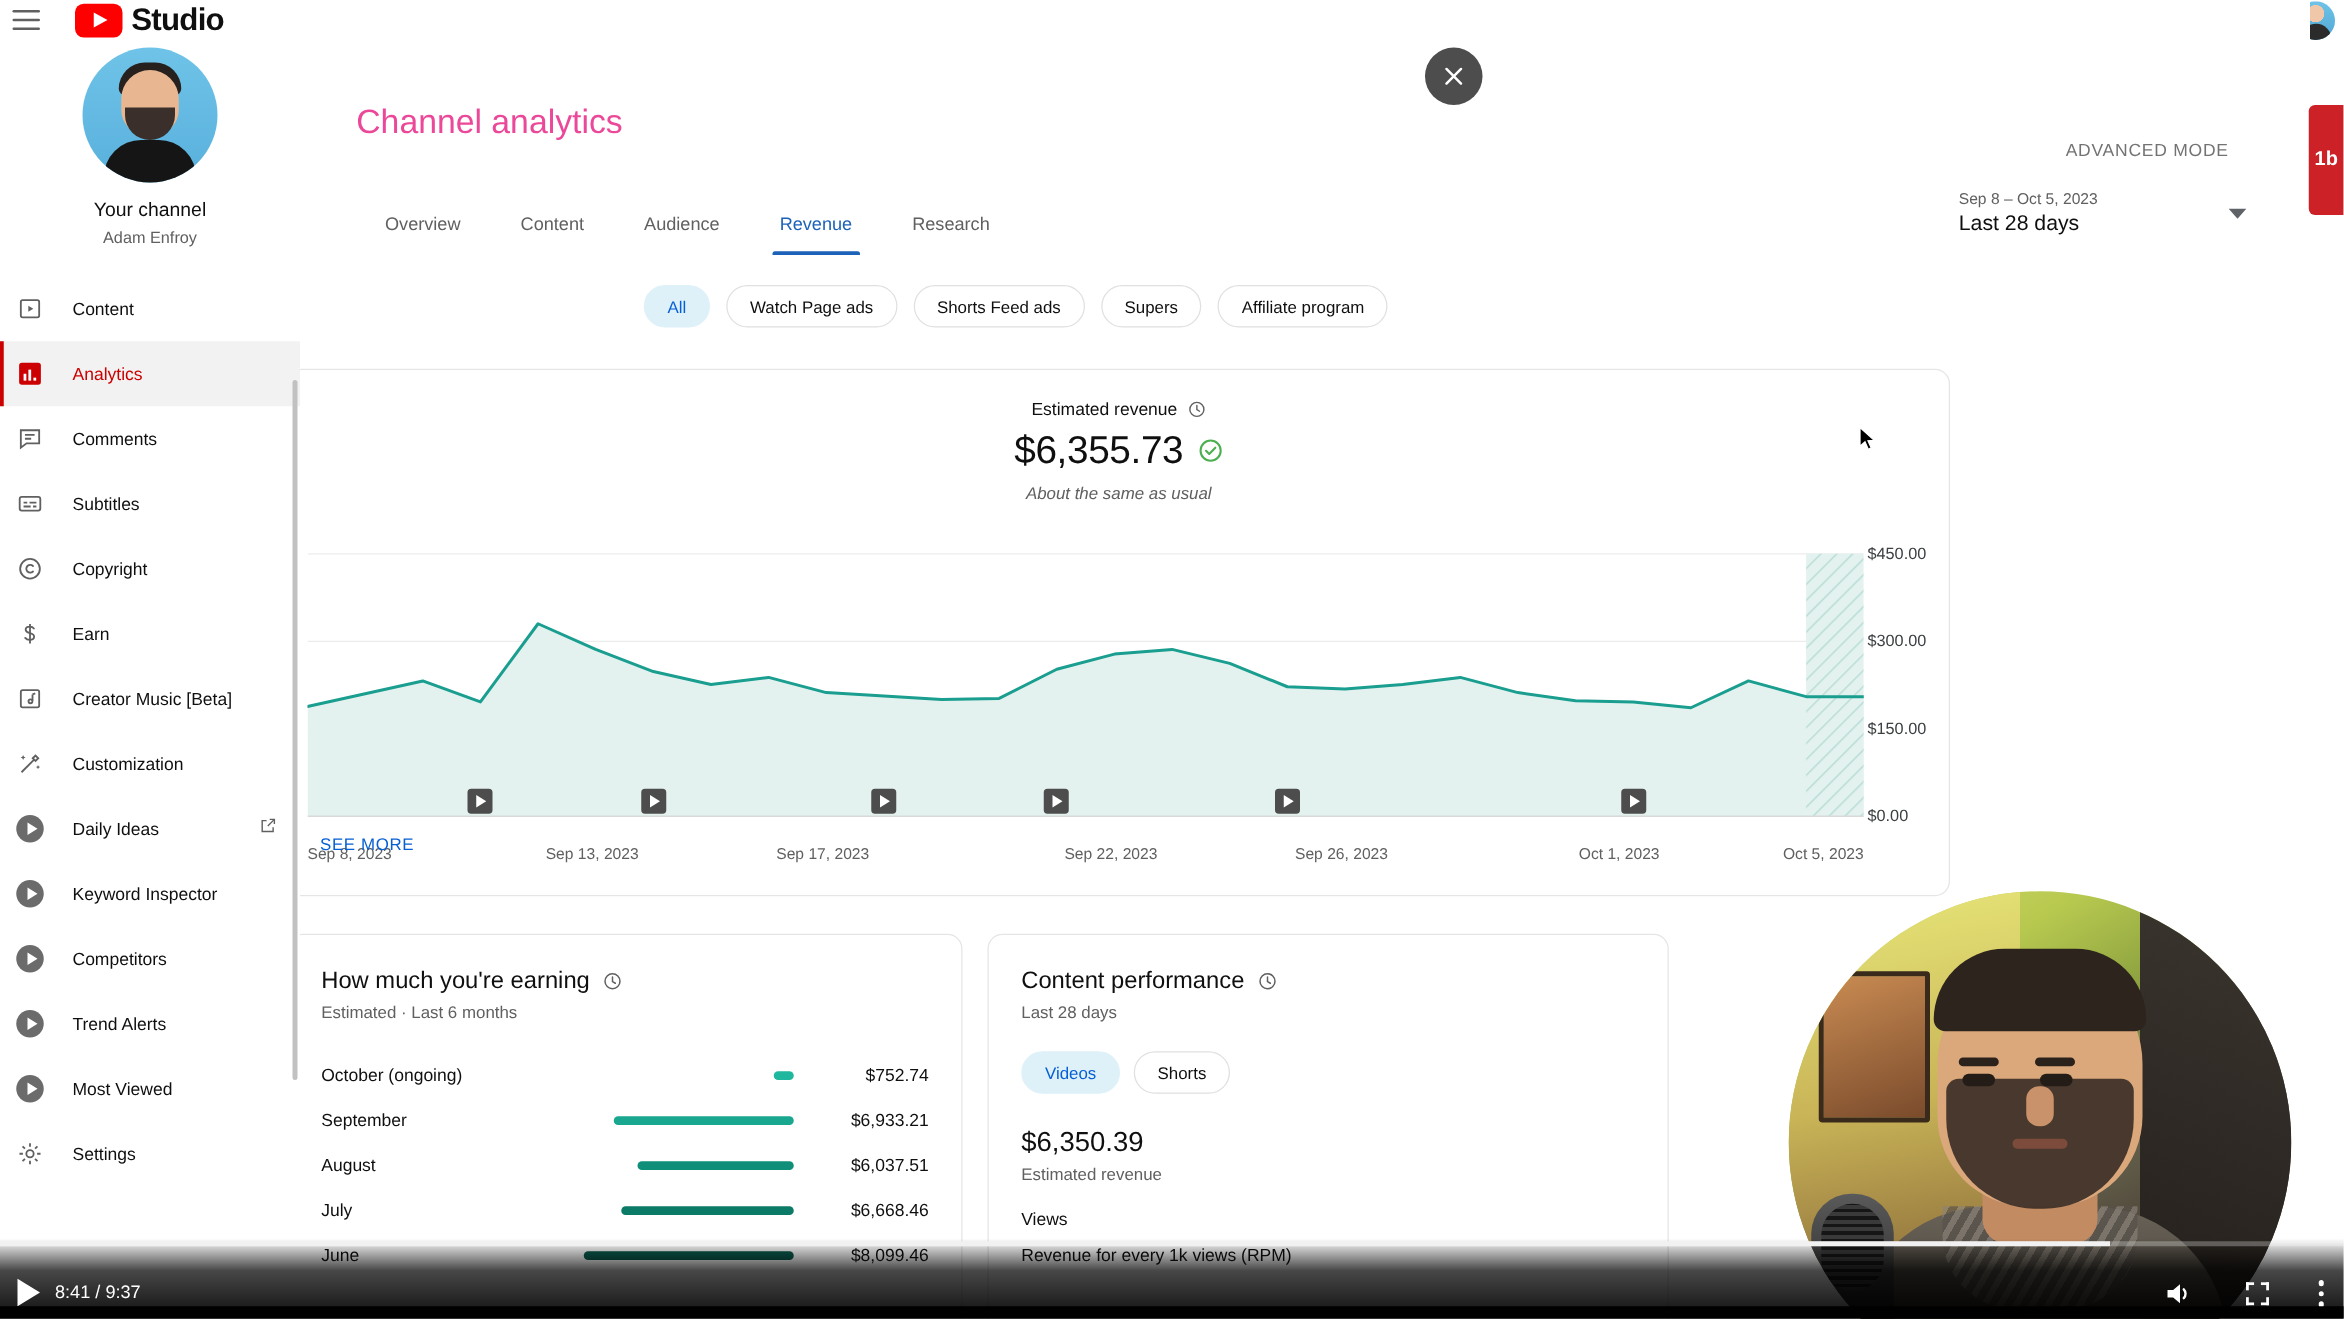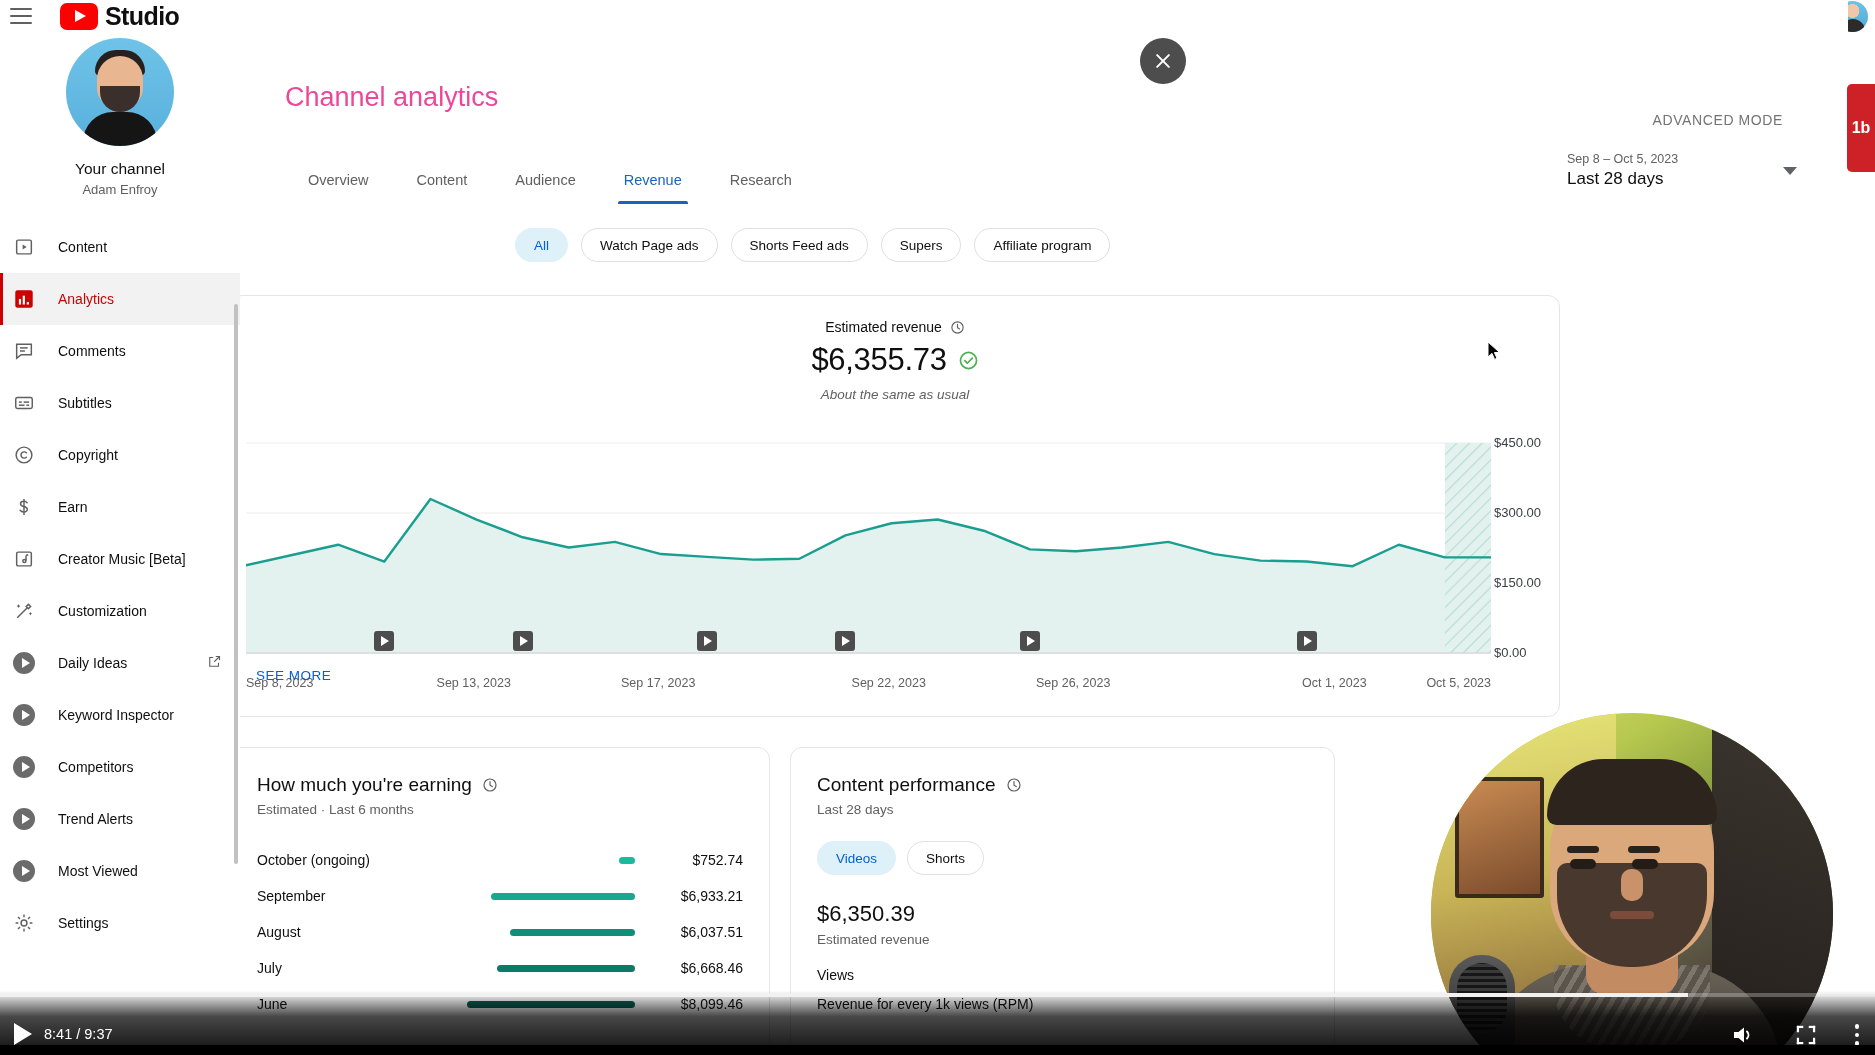--- a/index.html
+++ b/index.html
@@ -533,21 +533,21 @@
             <div class="vmark" style="left: 1050.56px;">
               <span class="tri"></span>
             </div>
           </div>
         <div class="xlabels" id="xlabels">
             <div class="xlab" style="left: 0px;">Sep 8, 2023</div>
             <div class="xlab" style="left: 190.556px;">Sep 13, 2023</div>
             <div class="xlab" style="left: 375px;">Sep 17, 2023</div>
             <div class="xlab" style="left: 605.556px;">Sep 22, 2023</div>
             <div class="xlab" style="left: 790px;">Sep 26, 2023</div>
-            <div class="xlab" style="left: 1056px;">Oct 1, 2023</div>
+            <div class="xlab" style="left: 1017px;">Oct 1, 2023</div>
             <div class="xlab" style="left: auto; right: 0px;">Oct 5, 2023</div>
           </div>
       </div>
 
       <div class="see-more">SEE MORE</div>
     </div>
 
     <div class="earn-card">
       <div class="card-title-row">
         <span class="card-title">How much you're earning</span>

